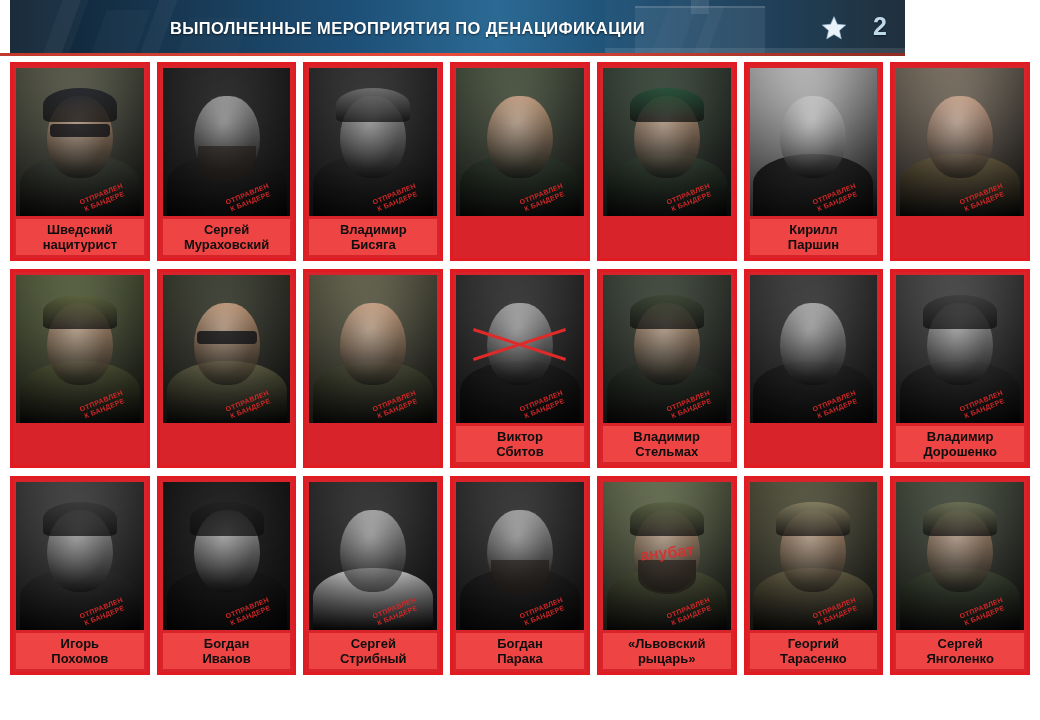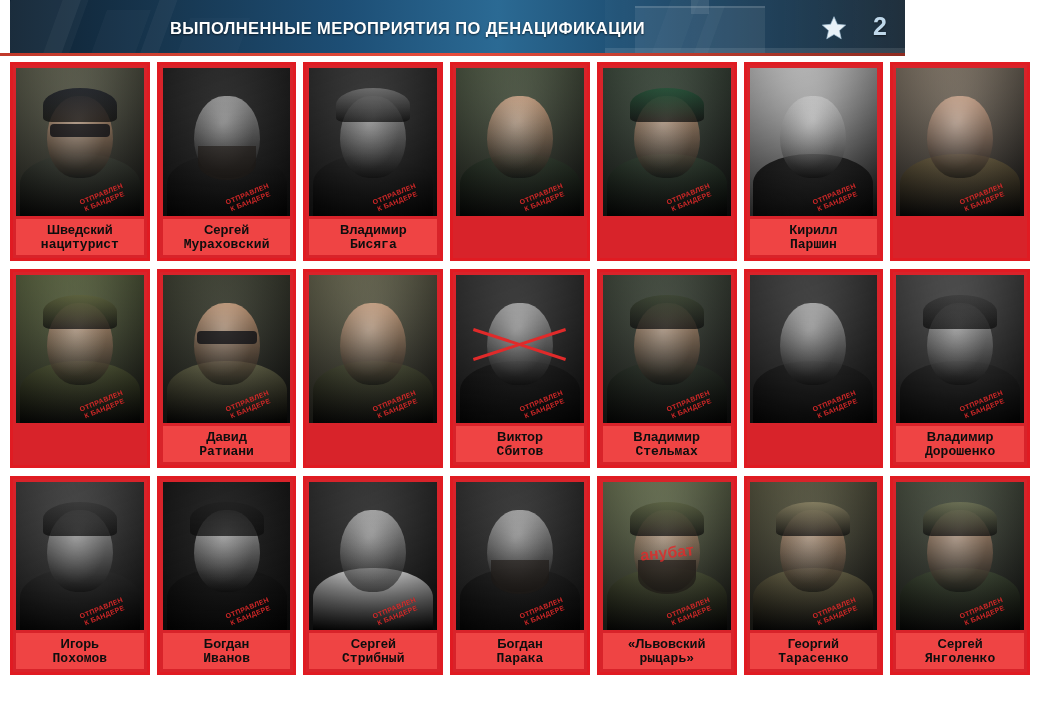--- a/index.html
+++ b/index.html
@@ -222,21 +222,21 @@
     align-items: center;
     justify-content: center;
     text-align: center;
     color: #0e0e0e;
     font-size: 13px;
     font-weight: bold;
     line-height: 1.18;
     padding: 2px 1px;
     box-sizing: border-box;
   }
-  .caption .l2 { display: block; font-family: Liberation Mono, monospace; }
+  .caption .l2 { display: block; }
 
   
   .left-bar, .right-bar {
     position: absolute;
     top: 0;
     width: 10px;
     height: 720px;
     background: #ffffff;
   }
   .left-bar { left: 0; }
@@ -394,24 +394,20 @@
         <div class="bg" style="background: linear-gradient(160deg, rgb(75, 79, 61) 0%, rgba(0, 0, 0, 0.65) 100%);"></div>
         <div class="shoulders" style="width: 120px; height: 62px; bottom: 0px; background: linear-gradient(rgb(106, 106, 74), rgba(0, 0, 0, 0.8));"></div>
         <div class="head" style="width: 66px; height: 82px; top: 28px; background: radial-gradient(at 42% 34%, rgba(255, 255, 255, 0.25), transparent 60%), linear-gradient(rgb(193, 147, 111), rgba(0, 0, 0, 0.55));"></div>
         <div style="position: absolute; left: 50%; transform: translateX(-50%); top: 56px; width: 60px; height: 13px; border-radius: 4px; background: rgba(10, 10, 14, 0.88);"></div>
         <div class="shade"></div>
         <div class="stamp" style="color: rgb(224, 42, 42);">
           <div>ОТПРАВЛЕН</div>
           <div>К БАНДЕРЕ</div>
         </div>
       </div>
-      <div class="caption">
-        <span class="l1">Давид</span>
-        <span class="l2">Ратиани</span>
-      </div>
     </div>
     <div class="card">
       <div class="photo">
         <div class="bg" style="background: linear-gradient(160deg, rgb(123, 122, 94) 0%, rgba(0, 0, 0, 0.65) 100%);"></div>
         <div class="shoulders" style="width: 120px; height: 62px; bottom: 0px; background: linear-gradient(rgb(74, 78, 52), rgba(0, 0, 0, 0.8));"></div>
         <div class="head" style="width: 66px; height: 82px; top: 28px; background: radial-gradient(at 42% 34%, rgba(255, 255, 255, 0.25), transparent 60%), linear-gradient(rgb(201, 157, 122), rgba(0, 0, 0, 0.55));"></div>
         <div class="shade"></div>
         <div class="stamp" style="color: rgb(224, 42, 42);">
           <div>ОТПРАВЛЕН</div>
           <div>К БАНДЕРЕ</div>

